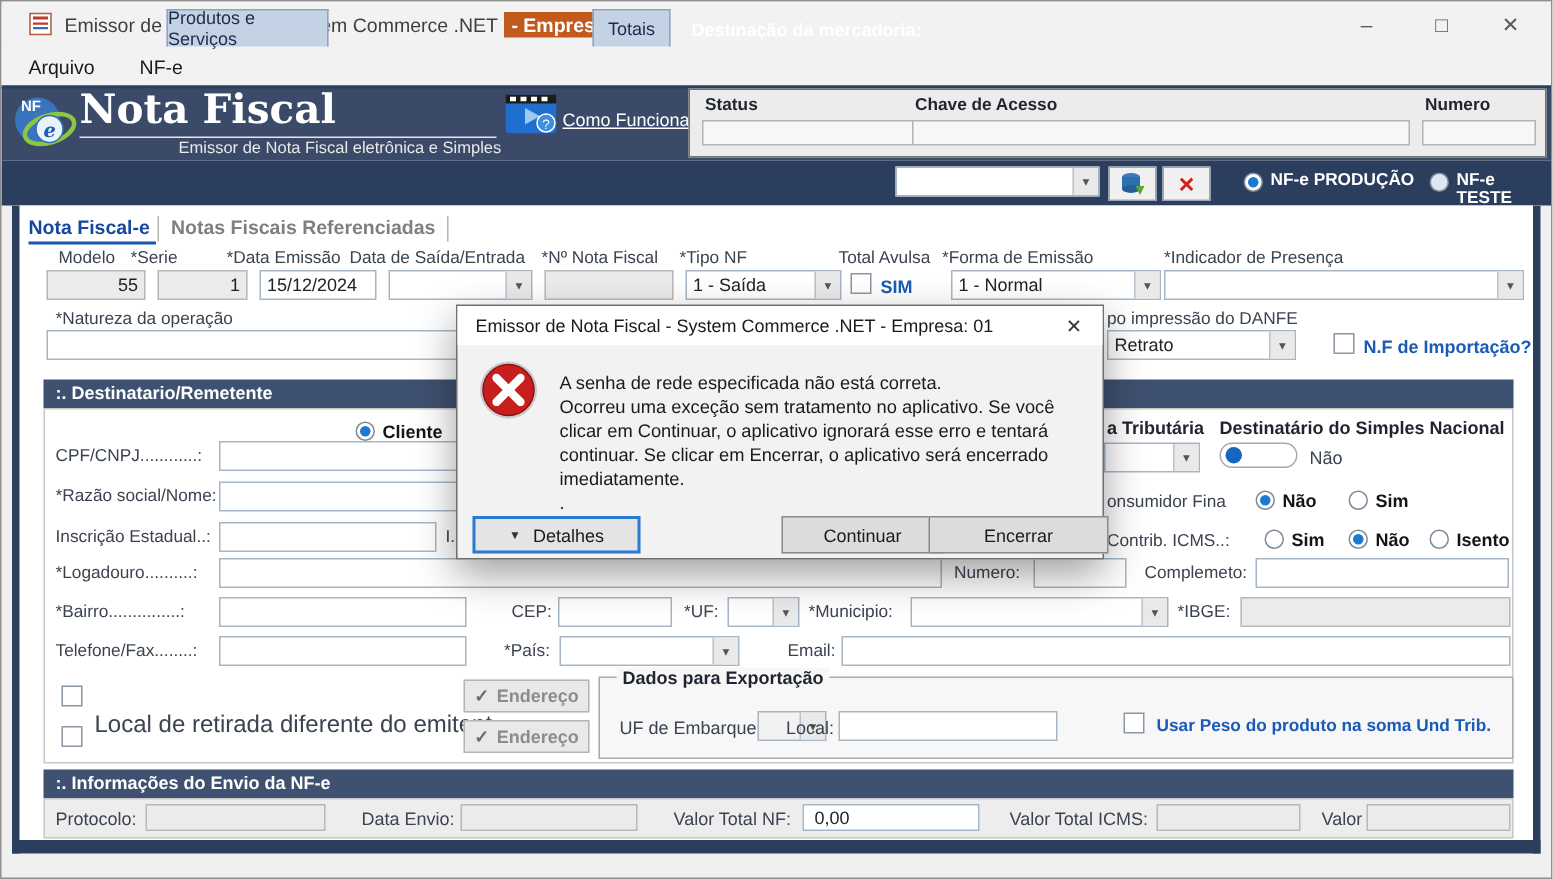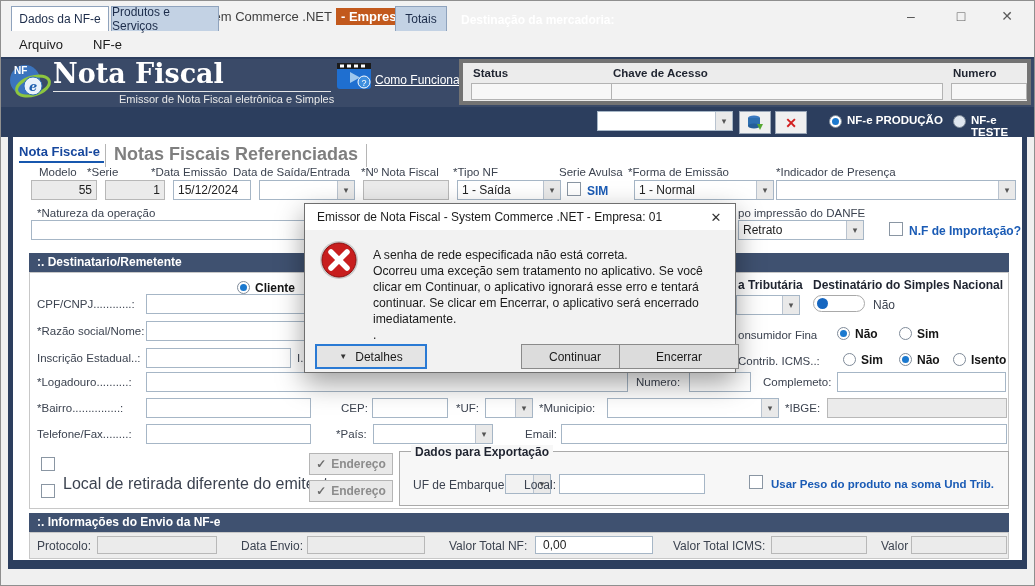--- a/index.html
+++ b/index.html
@@ -15,39 +15,39 @@
         color:#5a5a5a;font-size:14px;cursor:default;}
   
   .menubar{position:absolute;left:0;top:30px;width:100%;height:26px;background:#f2f2f2;display:flex;align-items:center;}
   .menuitem{font-size:13px;color:#1a1a1a;padding:4px 12px;margin-left:6px;}
   
   .band{position:absolute;left:0;top:56px;width:100%;height:50px;background:#3a4a68;border-top:2px solid #2c3e5e;}
   .apptitle{position:absolute;left:52px;top:57px;color:#fff;font-family:"DejaVu Serif",serif;font-weight:bold;
             font-size:27px;width:278px;border-bottom:1px solid #e6e6e6;padding-bottom:2px;}
   .subtitle{position:absolute;left:118px;top:92px;color:#e9e9e9;font-size:11px;}
   .howlink{position:absolute;left:374px;top:72px;color:#fff;font-size:12px;text-decoration:underline;}
-  .statuspanel{position:absolute;left:458px;top:58px;width:572px;height:46px;background:#ececec;border:4px solid #737373;}
+  .statuspanel{position:absolute;left:458px;top:58px;width:572px;height:46px;background:#ececec;border:1px solid #737373;}
   .sp-lbl{position:absolute;top:4px;font-size:11.5px;font-weight:bold;color:#1f2430;}
   .sp-in{position:absolute;top:20px;height:17px;background:#f7f7f7;border:1px solid #b3b3b3;font-size:11px;padding:0 3px;}
   
   .tabstrip{position:absolute;left:0;top:106px;width:100%;height:30px;background:#2c3e5e;}
   .tab{position:absolute;top:5px;height:25px;font-size:12px;color:#1c2c4a;background:#c3d2e4;
        display:flex;align-items:center;justify-content:center;border:1px solid #8fa3bd;border-bottom:none;}
   .tab.active{background:#ffffff;font-weight:normal;}
   .tstrip-lbl{position:absolute;top:12px;color:#fff;font-weight:bold;font-size:12px;}
   .toolbtn{position:absolute;top:110px;width:32px;height:23px;background:#f0f0f0;border:1px solid #9aa7b8;
            display:flex;align-items:center;justify-content:center;}
   .wradio-lbl{color:#fff;font-weight:bold;font-size:11.5px;position:absolute;top:113px;}
   
   .frame{position:absolute;left:7px;right:7px;top:136px;bottom:16px;background:#fff;
          border-left:5px solid #2c3e5e;border-right:5px solid #2c3e5e;border-bottom:9px solid #2c3e5e;}
   
   .itab-active{position:absolute;left:18px;top:143px;font-size:13px;font-weight:bold;color:#16479d;
                border-bottom:2px solid #1757ae;padding:0 4px 2px 0;}
-  .itab{position:absolute;top:143px;font-size:18px;font-weight:bold;color:#7f7f7f;padding:0 8px 2px 8px;
+  .itab{position:absolute;top:143px;font-size:13px;font-weight:bold;color:#7f7f7f;padding:0 8px 2px 8px;
         border-left:1px solid #b5b5b5;border-right:1px solid #b5b5b5;}
   
   .lbl{position:absolute;font-size:11.5px;color:#3c4350;white-space:nowrap;}
   .blbl{position:absolute;font-size:11.5px;font-weight:bold;color:#1a5bb5;white-space:nowrap;}
   .dlbl{position:absolute;font-size:12px;font-weight:bold;color:#1f2430;white-space:nowrap;}
   .ti{position:absolute;height:20px;border:1px solid #a6b6c6;background:#fff;font-size:12px;padding:1px 4px;
       font-family:"Liberation Sans",sans-serif;color:#222;}
   .ti.ro{background:#ebebeb;border-color:#b8b8b8;}
   .ti.right{text-align:right;}
   .combo{position:absolute;height:20px;border:1px solid #a6b6c6;background:#fff;display:flex;}
@@ -132,21 +132,20 @@
   <div class="statuspanel">
     <span class="sp-lbl" style="left:10px">Status</span>
     <input class="sp-in" style="left: 8px; width: 142px;" value="">
     <span class="sp-lbl" style="left:150px">Chave de Acesso</span>
     <input class="sp-in" style="left: 148px; width: 332px;" value="">
     <span class="sp-lbl" style="left:490px">Numero</span>
     <input class="sp-in" style="left: 488px; width: 76px;" value="">
   </div>
 
   <div class="tabstrip"></div>
-  <div class="tab active" style="left:10px;width:98px">Dados da NF-e</div>
   <div class="tab" style="left:110px;width:108px">Produtos e Serviços</div>
   <div class="tab" style="left:394px;width:52px">Totais</div>
   <span class="tstrip-lbl" style="left:460px">Destinação da mercadoria:</span>
   <div class="combo" style="left:596px;top:110px;width:136px">
     <span class="cv"></span>
     <span class="ca">▾</span>
   </div>
   <div class="toolbtn" style="left:738px">
     <svg width="18" height="18">
       <ellipse cx="8" cy="4" rx="6" ry="2.6" fill="#3b79c0"></ellipse>
@@ -167,21 +166,21 @@
 
   <span class="itab-active">Nota Fiscal-e</span>
   <span class="itab" style="left:104px">Notas Fiscais Referenciadas</span>
 
   <span class="lbl" style="left:38px;top:165px">Modelo</span>
   <span class="lbl" style="left:86px;top:165px">*Serie</span>
   <span class="lbl" style="left:150px;top:165px">*Data Emissão</span>
   <span class="lbl" style="left:232px;top:165px">Data de Saída/Entrada</span>
   <span class="lbl" style="left:360px;top:165px">*Nº Nota Fiscal</span>
   <span class="lbl" style="left:452px;top:165px">*Tipo NF</span>
-  <span class="lbl" style="left:558px;top:165px">Serie Avulsa</span>
+  <span class="lbl" style="left:558px;top:165px">Total Avulsa</span>
   <span class="lbl" style="left:627px;top:165px">*Forma de Emissão</span>
   <span class="lbl" style="left:775px;top:165px">*Indicador de Presença</span>
 
   <input class="ti ro right" style="left: 30px; top: 179px; width: 66px;" value="55">
   <input class="ti ro right" style="left: 104px; top: 179px; width: 60px;" value="1">
   <input class="ti" style="left: 172px; top: 179px; width: 78px;" value="15/12/2024">
   <div class="combo" style="left:258px;top:179px;width:96px">
     <span class="cv"></span>
     <span class="ca">▾</span>
   </div>

